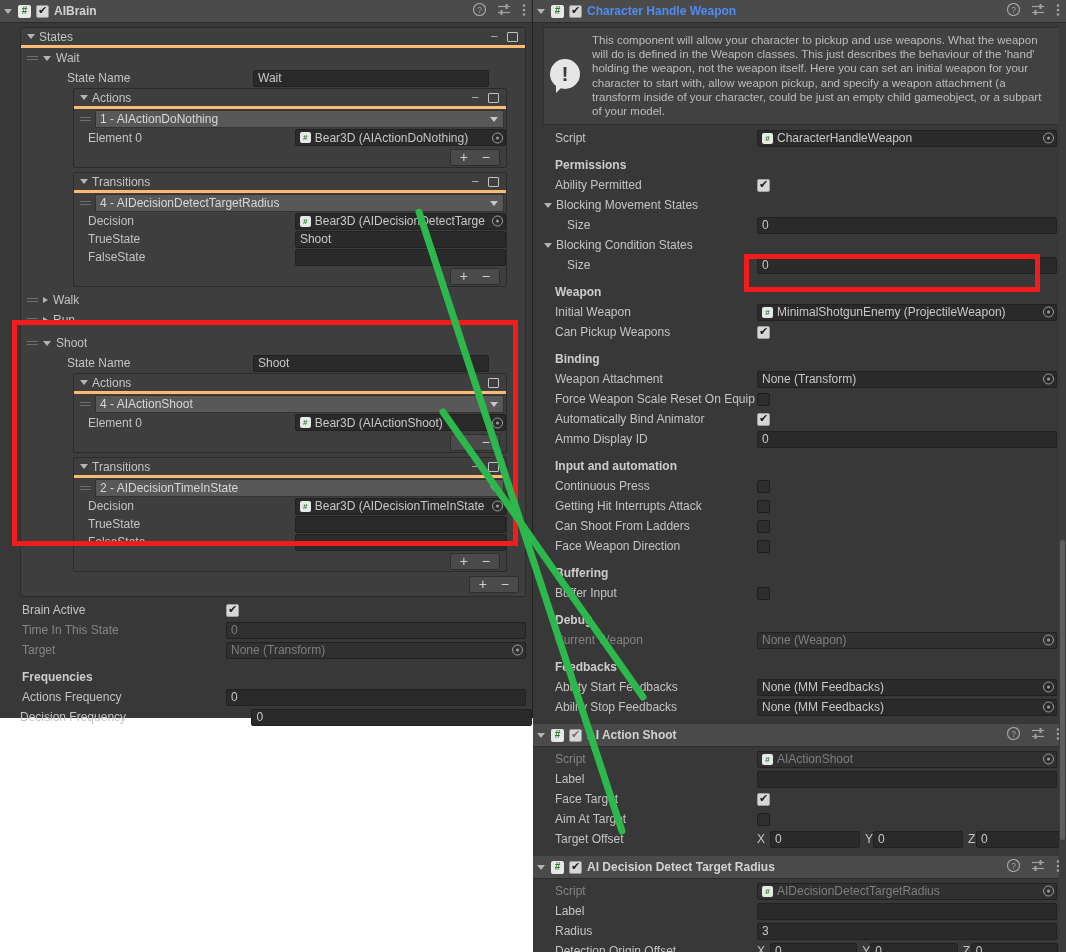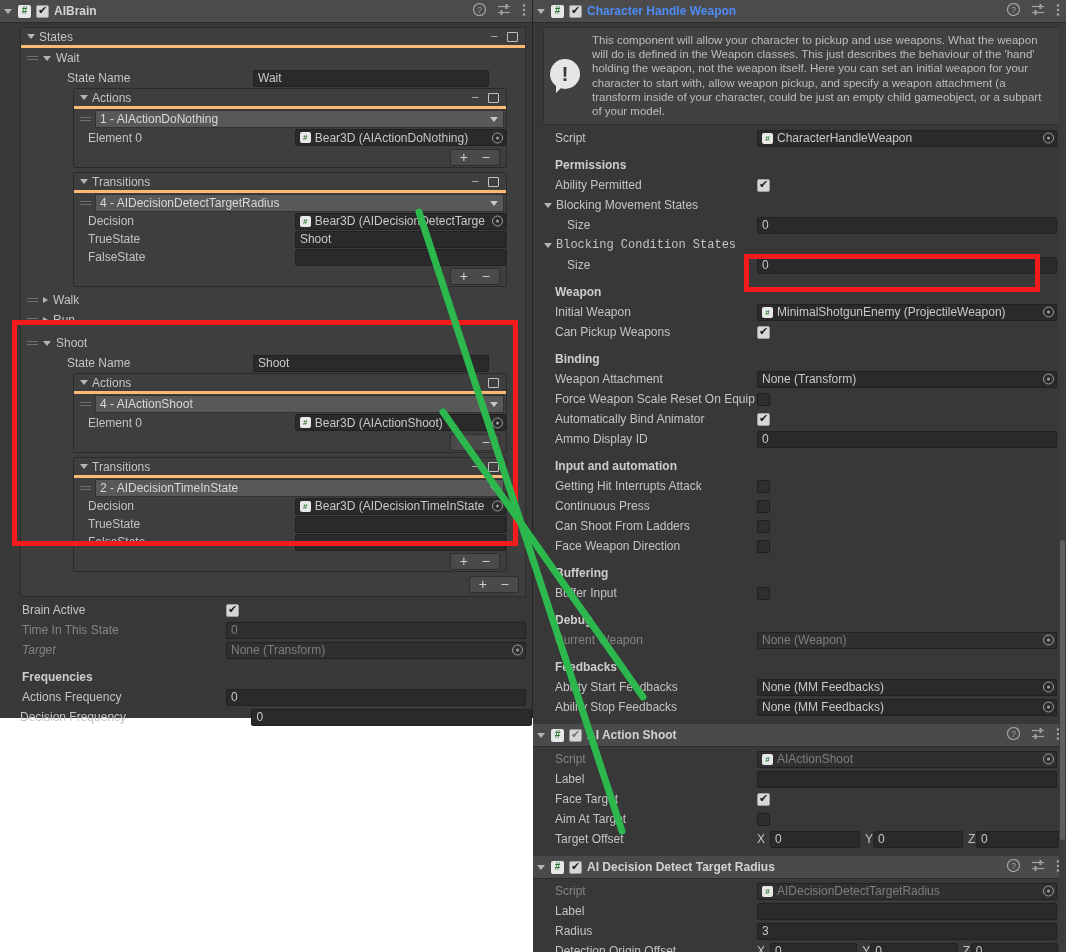--- a/index.html
+++ b/index.html
@@ -480,21 +480,21 @@
     <div style="padding-top:3px;">
       <div class="row" style="padding-left:22px;">
         <span class="lbl" style="width:204px;">Brain Active</span>
         <span class="cbox on"></span>
       </div>
       <div class="row" style="padding-left:22px;">
         <span class="lbl dim" style="width:204px;">Time In This State</span>
         <span class="field dim" style="width:300px;">0</span>
       </div>
       <div class="row" style="padding-left:22px;">
-        <span class="lbl dim" style="width:204px;font-style:italic;">Target</span>
+        <span class="lbl dim" style="width:204px;">Target</span>
         <span class="field dim objfield" style="width:300px;">
           <span>None (Transform)</span>
           <span class="obj-sel"></span>
         </span>
       </div>
       <div class="row" style="padding-left:22px;margin-top:7px;">
         <span class="lbl bold">Frequencies</span>
       </div>
       <div class="row" style="padding-left:22px;">
         <span class="lbl" style="width:204px;">Actions Frequency</span>
@@ -564,21 +564,21 @@
       <span class="cbox on"></span>
     </div>
     <div class="row" style="padding-left:11px;">
       <span class="sec-tri"></span>
       <span class="lbl">Blocking Movement States</span>
     </div>
     <div class="row" style="padding-left:34px;">
       <span class="lbl" style="width:190px;">Size</span>
       <span class="field" style="width:300px;">0</span>
     </div>
-    <div class="row" style="padding-left:11px;font-family:Liberation Mono, monospace;">
+    <div class="row" style="padding-left:11px;">
       <span class="sec-tri"></span>
       <span class="lbl">Blocking Condition States</span>
     </div>
     <div class="row" style="padding-left:34px;">
       <span class="lbl" style="width:190px;">Size</span>
       <span class="field" style="width:300px;">0</span>
     </div>
 
     <div class="row" style="padding-left:22px;margin-top:7px;">
       <span class="lbl bold">Weapon</span>
@@ -616,25 +616,25 @@
     </div>
     <div class="row" style="padding-left:22px;">
       <span class="lbl" style="width:202px;">Ammo Display ID</span>
       <span class="field" style="width:300px;">0</span>
     </div>
 
     <div class="row" style="padding-left:22px;margin-top:7px;">
       <span class="lbl bold">Input and automation</span>
     </div>
     <div class="row" style="padding-left:22px;">
+      <span class="lbl" style="width:202px;">Continuous Press</span>
+      <span class="cbox"></span>
+    </div>
+    <div class="row" style="padding-left:22px;">
       <span class="lbl" style="width:202px;">Getting Hit Interrupts Attack</span>
-      <span class="cbox"></span>
-    </div>
-    <div class="row" style="padding-left:22px;">
-      <span class="lbl" style="width:202px;">Continuous Press</span>
       <span class="cbox"></span>
     </div>
     <div class="row" style="padding-left:22px;">
       <span class="lbl" style="width:202px;">Can Shoot From Ladders</span>
       <span class="cbox"></span>
     </div>
     <div class="row" style="padding-left:22px;">
       <span class="lbl" style="width:202px;">Face Weapon Direction</span>
       <span class="cbox"></span>
     </div>

